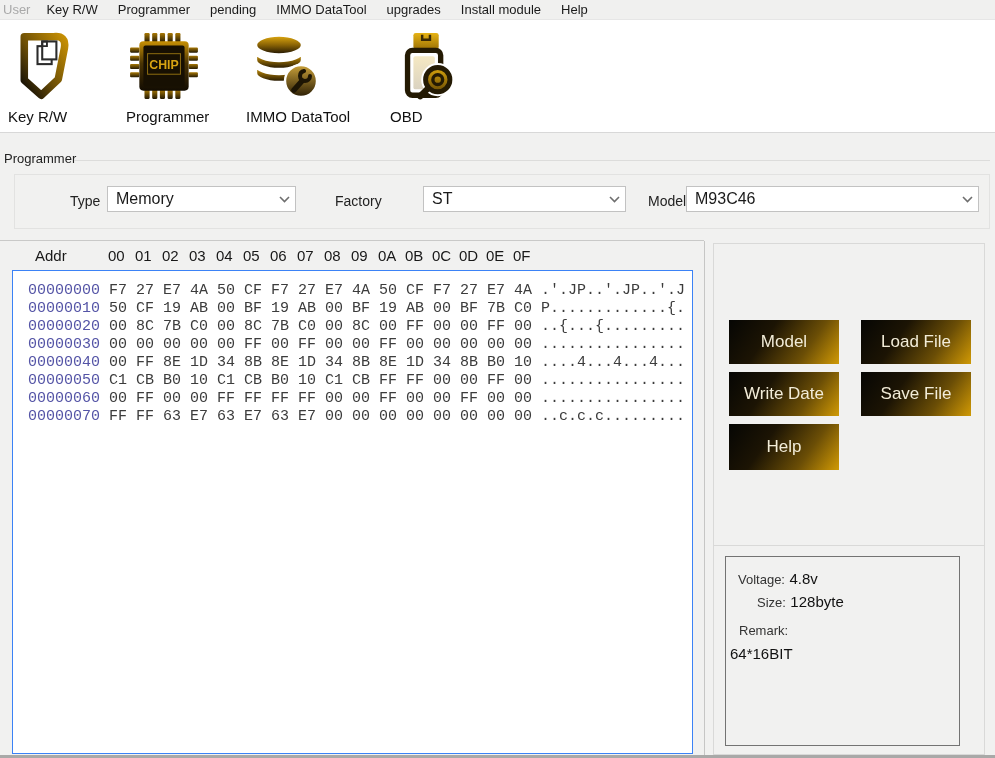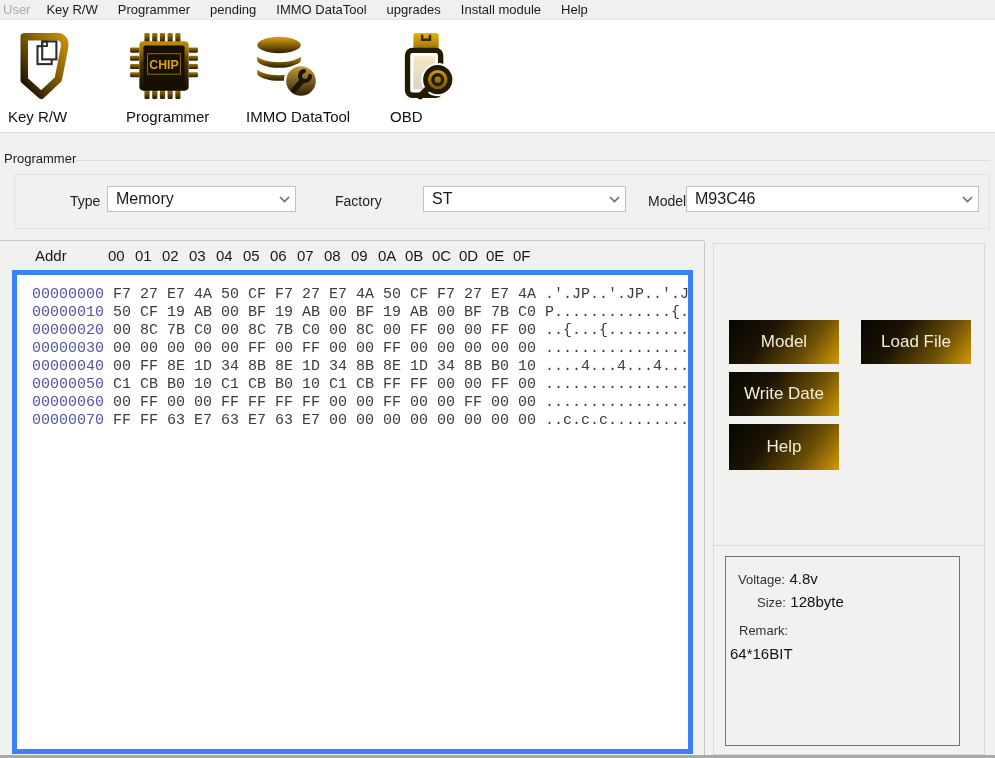--- a/index.html
+++ b/index.html
@@ -36,21 +36,21 @@
   .combo-type    { left:107px; width:189px; }
   .combo-factory { left:380px; width:203px;margin-left:43px; }
   .combo-model   { left:686px; width:293px; }
 
   
   .hex-top-line { position:absolute; left:0; top:240px; width:704px; height:1px; background:#c9c9c8; }
   .hex-header { position:absolute; left:12px; top:242px; width:692px; height:27px; font-size:15px; color:#181818; }
   .hex-header .addr-h { position:absolute; left:23px; top:5px; }
   .hex-cols { position:absolute; left:96px; top:5px; white-space:nowrap; }
   .hex-col { display:inline-block; width:27px; }
-  .hex-white { position:absolute; left:12px; top:270px; width:681px; height:484px; background:#ffffff; border:5px solid #3b82f6; }
+  .hex-white { position:absolute; left:12px; top:270px; width:681px; height:484px; background:#ffffff; border:1px solid #3b82f6; }
   .hex-rows { padding:11px 0 0 15px; font-family:"Liberation Mono", monospace; font-size:15px; line-height:18px; color:#3c3c3c; white-space:pre; }
   .hex-addr { color:#5454a6; }
   .vsep { position:absolute; left:704px; top:241px; width:1px; height:514px; background:#c6c6c5; }
 
   
   .right-panel { position:absolute; left:713px; top:243px; width:272px; height:512px; border:1px solid #d9d9d8; }
   .gold-btn { position:absolute; width:110px; height:44px; border:none; cursor:pointer;
     background:linear-gradient(125deg, #060604 0%, #1c1404 35%, #6b4e06 70%, #c08d05 95%, #cd9a06 100%);
     color:#f2ecd8; font-size:17px; font-family:"Liberation Sans", sans-serif; display:flex; align-items:center; justify-content:center; }
   .btn-read  { left:15px;  top:76px; }
@@ -248,20 +248,21 @@
 </div>
 <div class="hex-white">
   <div class="hex-rows"><div><span class="hex-addr">00000000</span><span> F7 27 E7 4A 50 CF F7 27 E7 4A 50 CF F7 27 E7 4A </span><span>.'.JP..'.JP..'.J</span></div><div><span class="hex-addr">00000010</span><span> 50 CF 19 AB 00 BF 19 AB 00 BF 19 AB 00 BF 7B C0 </span><span>P.............{.</span></div><div><span class="hex-addr">00000020</span><span> 00 8C 7B C0 00 8C 7B C0 00 8C 00 FF 00 00 FF 00 </span><span>..{...{.........</span></div><div><span class="hex-addr">00000030</span><span> 00 00 00 00 00 FF 00 FF 00 00 FF 00 00 00 00 00 </span><span>................</span></div><div><span class="hex-addr">00000040</span><span> 00 FF 8E 1D 34 8B 8E 1D 34 8B 8E 1D 34 8B B0 10 </span><span>....4...4...4...</span></div><div><span class="hex-addr">00000050</span><span> C1 CB B0 10 C1 CB B0 10 C1 CB FF FF 00 00 FF 00 </span><span>................</span></div><div><span class="hex-addr">00000060</span><span> 00 FF 00 00 FF FF FF FF 00 00 FF 00 00 FF 00 00 </span><span>................</span></div><div><span class="hex-addr">00000070</span><span> FF FF 63 E7 63 E7 63 E7 00 00 00 00 00 00 00 00 </span><span>..c.c.c.........</span></div></div>
 </div>
 <div class="vsep"></div>
 
 <div class="right-panel">
   <button class="gold-btn btn-read">Model</button>
   <button class="gold-btn btn-load">Load File</button>
   <button class="gold-btn btn-write">Write Date</button>
+  <button class="gold-btn btn-save">Save File</button>
   <button class="gold-btn btn-help">Help</button>
 
   <div class="rp-divider"></div>
 
   <div class="info-box">
     <div class="info-line line-voltage">
       <span class="ilabel">Voltage:</span>
       <span class="ivalue">4.8v</span>
     </div>
     <div class="info-line line-size">

